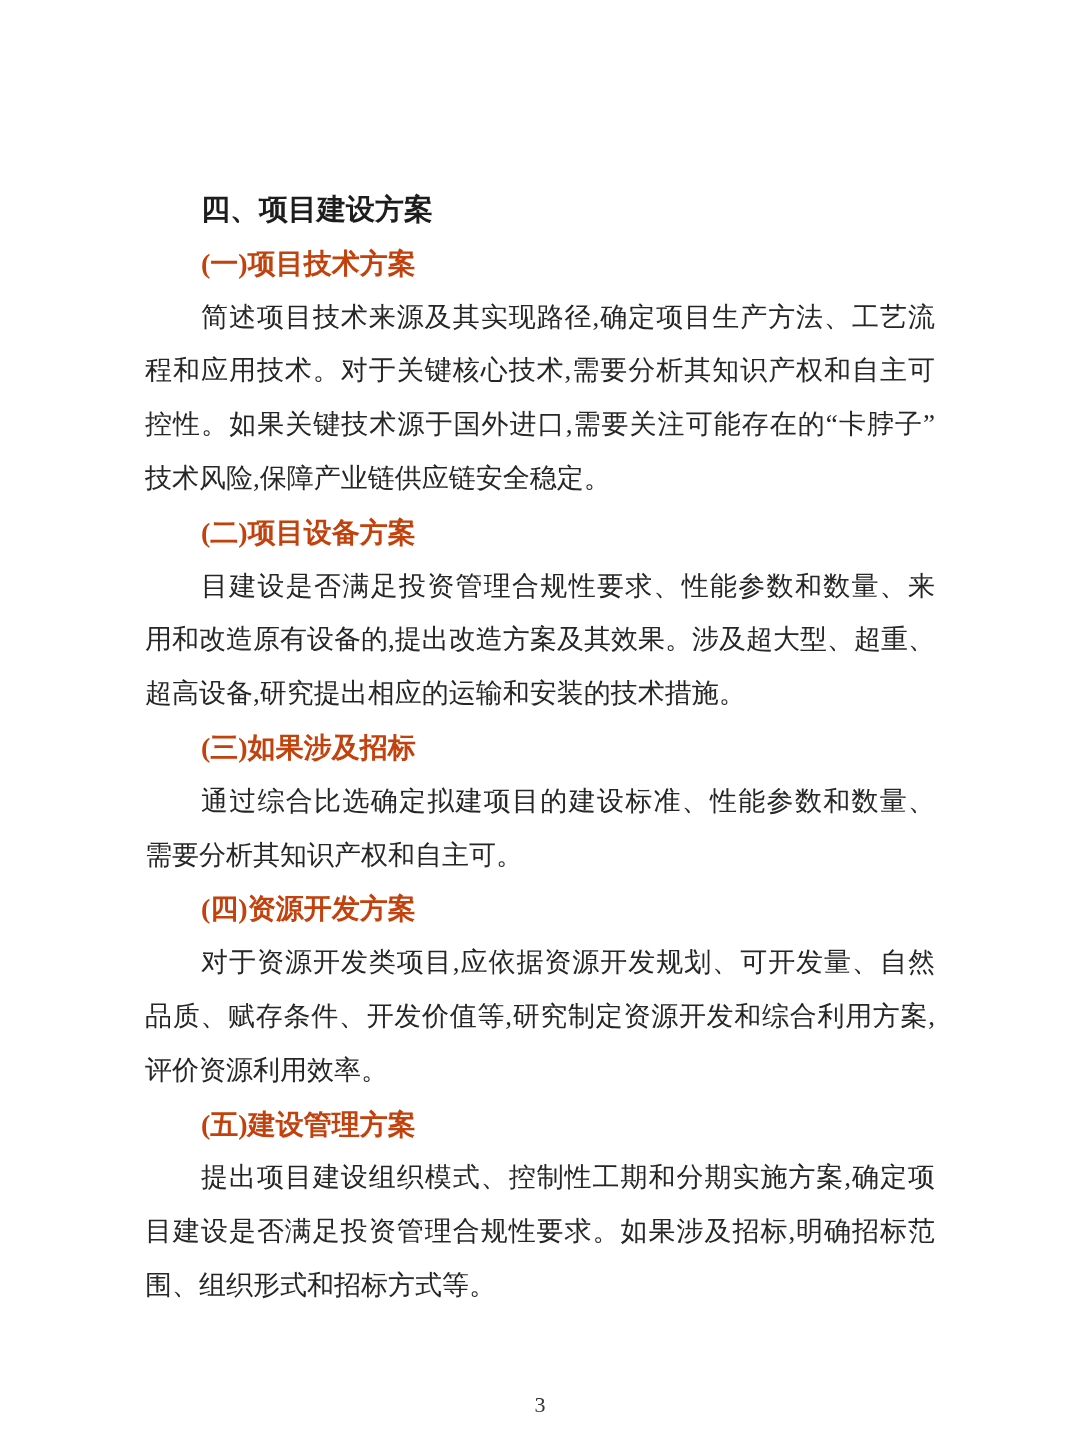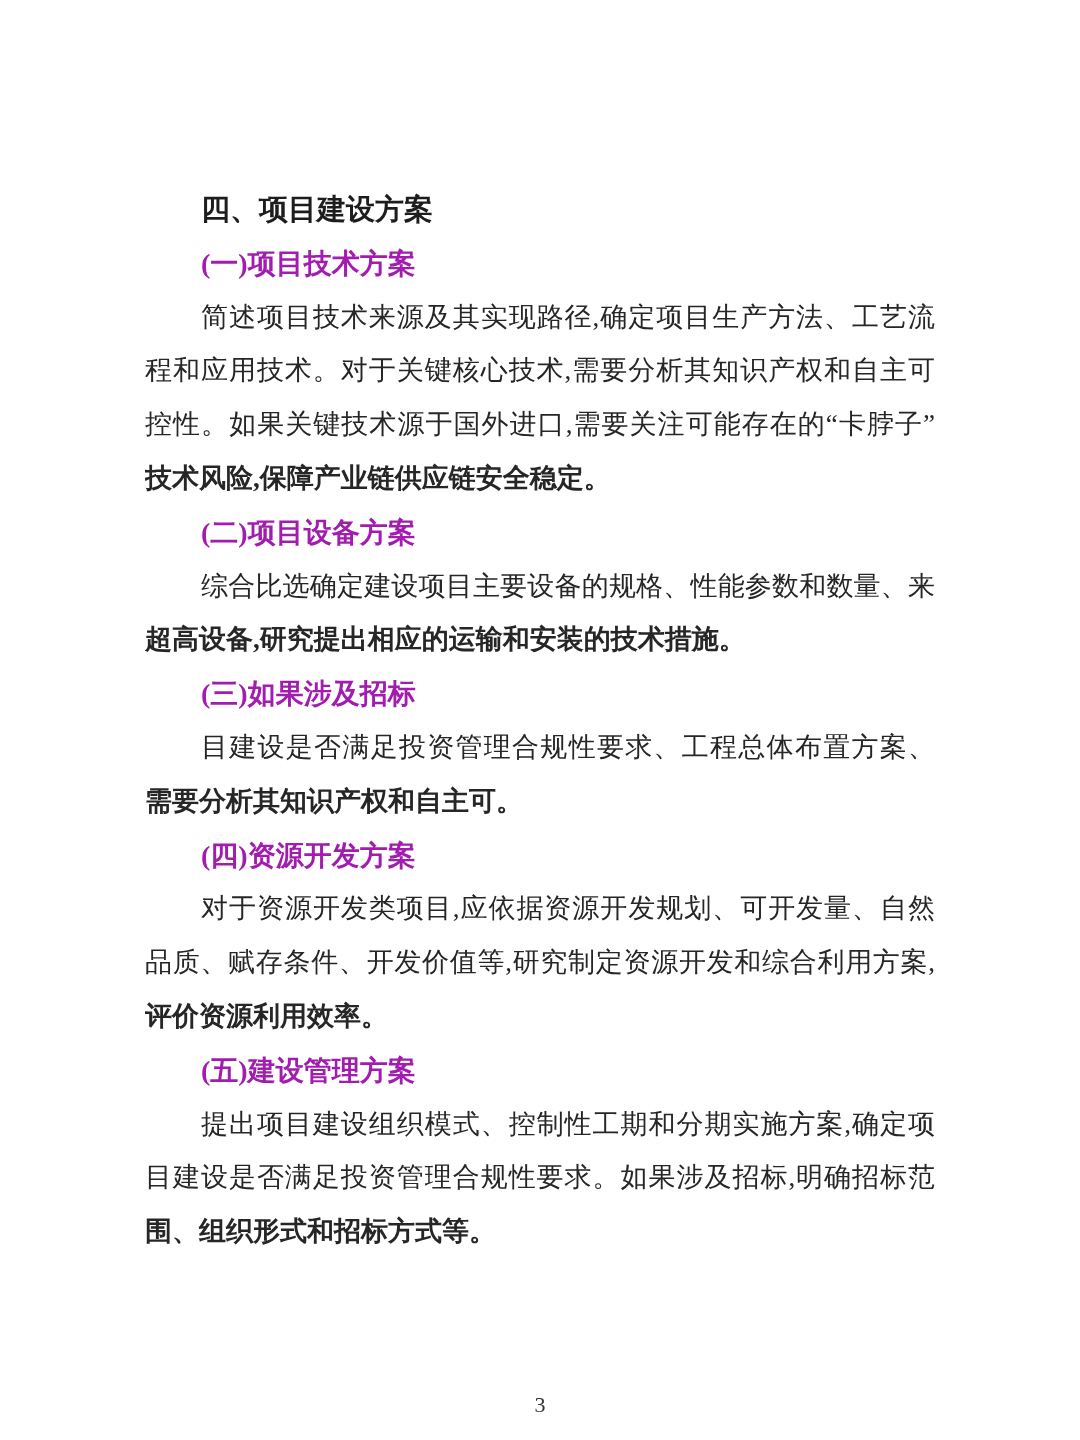--- a/index.html
+++ b/index.html
@@ -31,36 +31,35 @@
   .heading-main {
     font-family: "Liberation Sans", "DejaVu Sans", sans-serif;
     font-weight: 700;
     font-size: 29px;
     color: #1d1d1d;
     text-indent: 56px;
   }
   .heading-sub {
     font-weight: 700;
     font-size: 28px;
-    color: #a21caf;
+    color: #c2410c;
     text-indent: 56px;
   }
   .body-line {
     font-size: 27px;
     text-align: justify;
     text-align-last: justify;
     white-space: normal;
     overflow: hidden;
   }
   .body-line.para-first {
     text-indent: 56px;
   }
   .body-line.para-last {
     text-align-last: left;
-    font-weight: bold;
   }
   .page-number {
     position: absolute;
     top: 1390px;
     left: 0;
     width: 100%;
     text-align: center;
     font-size: 22px;
     line-height: 30px;
     color: #333333;
@@ -74,25 +73,26 @@
 
     <div class="line heading-main">四、项目建设方案</div>
 
     <div class="line heading-sub">(一)项目技术方案</div>
     <div class="line body-line para-first">简述项目技术来源及其实现路径,确定项目生产方法、工艺流</div>
     <div class="line body-line">程和应用技术。对于关键核心技术,需要分析其知识产权和自主可</div>
     <div class="line body-line">控性。如果关键技术源于国外进口,需要关注可能存在的“卡脖子”</div>
     <div class="line body-line para-last">技术风险,保障产业链供应链安全稳定。</div>
 
     <div class="line heading-sub">(二)项目设备方案</div>
-    <div class="line body-line para-first">综合比选确定建设项目主要设备的规格、性能参数和数量、来</div>
+    <div class="line body-line para-first">目建设是否满足投资管理合规性要求、性能参数和数量、来</div>
+    <div class="line body-line">用和改造原有设备的,提出改造方案及其效果。涉及超大型、超重、</div>
     <div class="line body-line para-last">超高设备,研究提出相应的运输和安装的技术措施。</div>
 
     <div class="line heading-sub">(三)如果涉及招标</div>
-    <div class="line body-line para-first">目建设是否满足投资管理合规性要求、工程总体布置方案、</div>
+    <div class="line body-line para-first">通过综合比选确定拟建项目的建设标准、性能参数和数量、</div>
     <div class="line body-line para-last">需要分析其知识产权和自主可。</div>
 
     <div class="line heading-sub">(四)资源开发方案</div>
     <div class="line body-line para-first">对于资源开发类项目,应依据资源开发规划、可开发量、自然</div>
     <div class="line body-line">品质、赋存条件、开发价值等,研究制定资源开发和综合利用方案,</div>
     <div class="line body-line para-last">评价资源利用效率。</div>
 
     <div class="line heading-sub">(五)建设管理方案</div>
     <div class="line body-line para-first">提出项目建设组织模式、控制性工期和分期实施方案,确定项</div>
     <div class="line body-line">目建设是否满足投资管理合规性要求。如果涉及招标,明确招标范</div>

